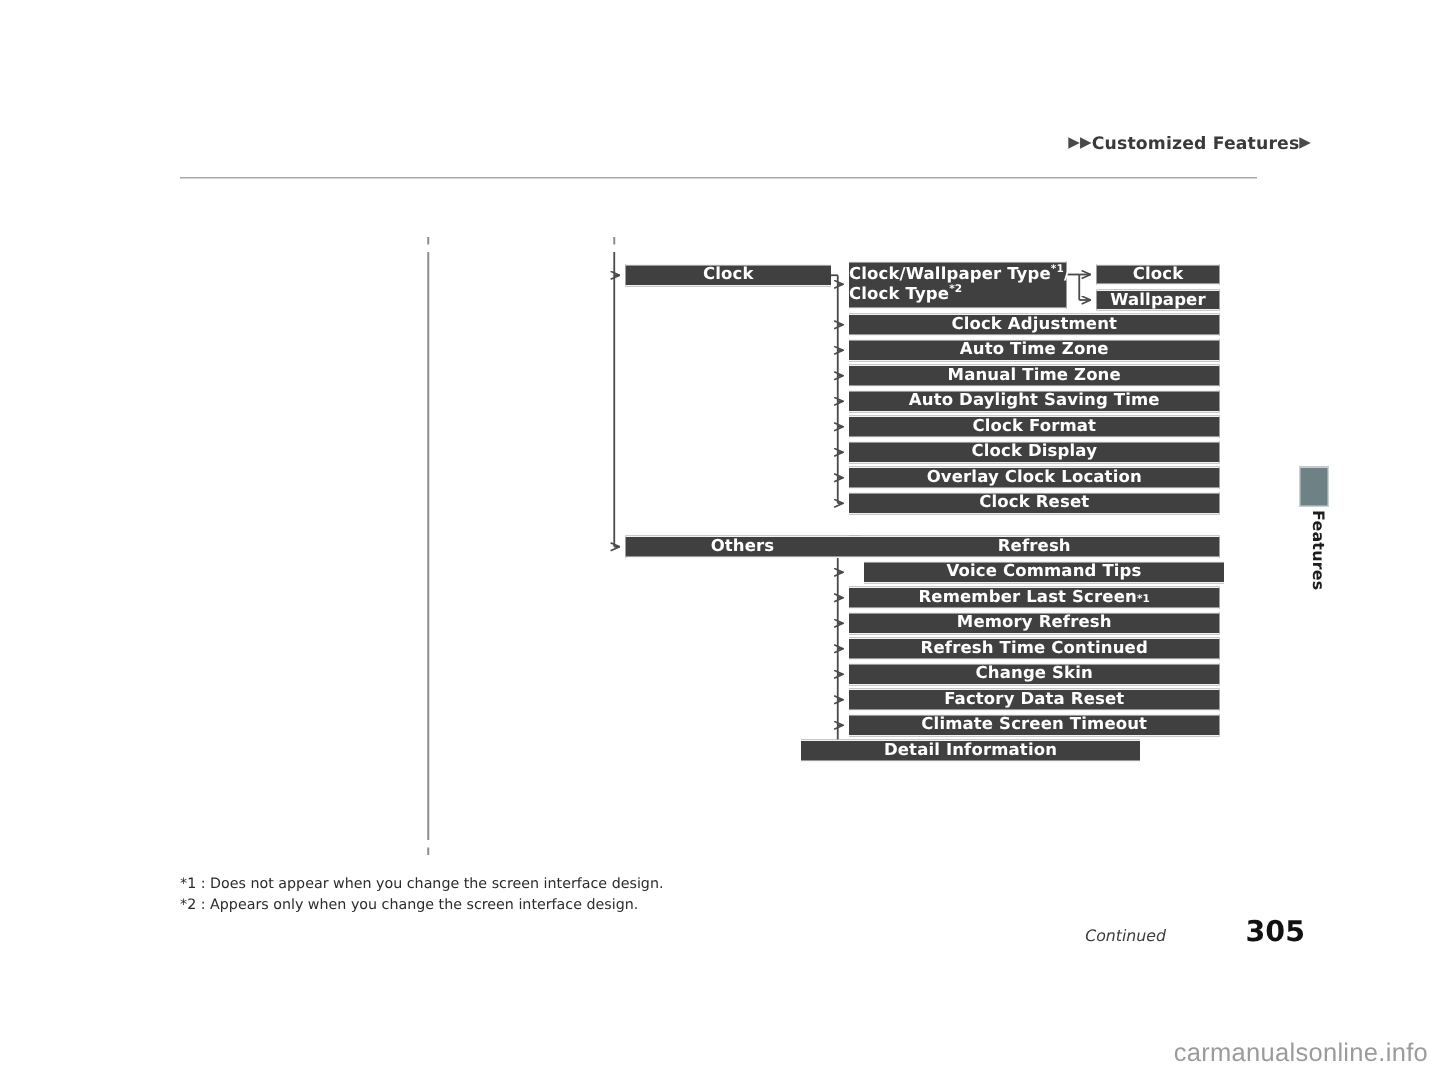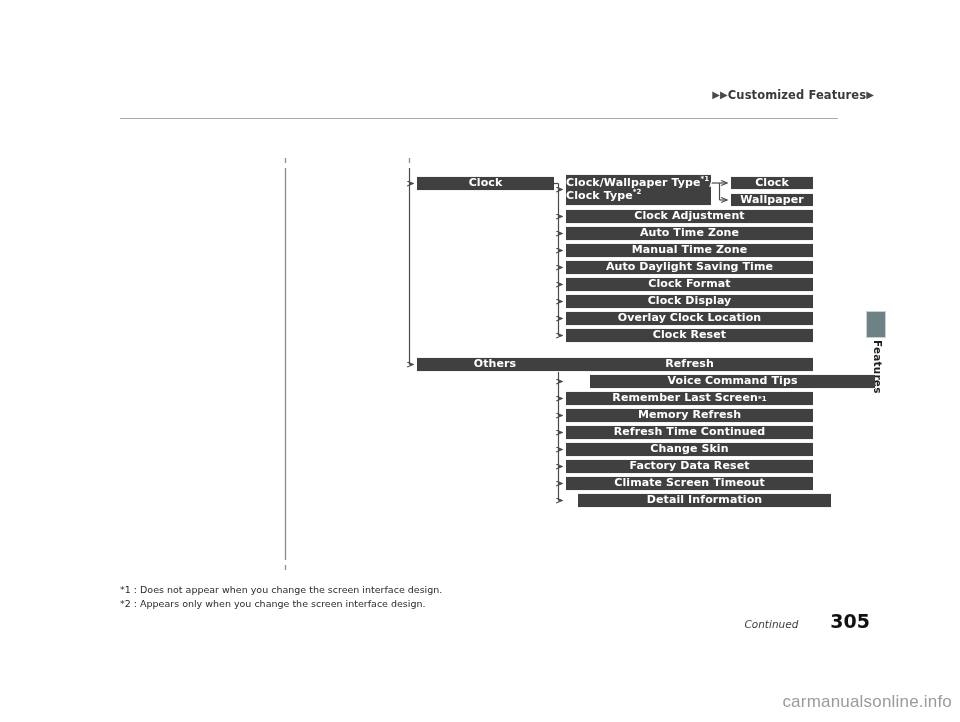--- a/index.html
+++ b/index.html
@@ -130,21 +130,21 @@
   }
   #footnotes .fn-row { white-space: nowrap; }
 
   
   #footer {
     position: absolute;
     right: 90px;
     top: 610px;
     display: flex;
     align-items: baseline;
-    gap: 0;
+    gap: 21px;
   }
   #footer-continued {
     font-size: 10.5px;
     font-style: italic;
     color: #3c3c3c;
   }
   #footer-page {
     font-size: 19px;
     font-weight: 700;
     color: #111111;
@@ -245,31 +245,31 @@
   <div class="node-box" style="left:566px; top:209px; width:247px; height:15px;">Clock Adjustment</div>
   <div class="node-box" style="left:566px; top:226px; width:247px; height:15px;">Auto Time Zone</div>
   <div class="node-box" style="left:566px; top:243px; width:247px; height:15px;">Manual Time Zone</div>
   <div class="node-box" style="left:566px; top:260px; width:247px; height:15px;text-align:center;">Auto Daylight Saving Time</div>
   <div class="node-box" style="left:566px; top:277px; width:247px; height:15px;">Clock Format</div>
   <div class="node-box" style="left:566px; top:294px; width:247px; height:15px;">Clock Display</div>
   <div class="node-box" style="left:566px; top:311px; width:247px; height:15px;">Overlay Clock Location</div>
   <div class="node-box" style="left:566px; top:328px; width:247px; height:15px;">Clock Reset</div>
 
   <div class="node-box" style="left:566px; top:357px; width:247px; height:15px;">Refresh</div>
-  <div class="node-box" style="left:590px; top:374px; width:285px; height:15px;">Voice Command Tips</div>
+  <div class="node-box" style="left:576px; top:374px; width:240px; height:15px;">Voice Command Tips</div>
   <div class="node-box" style="left:566px; top:391px; width:247px; height:15px;">
       <span>Remember Last Screen</span>
       <sup>*1</sup>
     </div>
   <div class="node-box" style="left:566px; top:408px; width:247px; height:15px;">Memory Refresh</div>
   <div class="node-box" style="left:566px; top:425px; width:247px; height:15px;">Refresh Time Continued</div>
   <div class="node-box" style="left:566px; top:442px; width:247px; height:15px;">Change Skin</div>
   <div class="node-box" style="left:566px; top:459px; width:247px; height:15px;">Factory Data Reset</div>
   <div class="node-box" style="left:566px; top:476px; width:247px; height:15px;">Climate Screen Timeout</div>
-  <div class="node-box" style="left:578px; top:493px; width:253px; height:15px;">Detail Information</div>
+  <div class="node-box" style="left:534px; top:493px; width:226px; height:15px;">Detail Information</div>
 
 </div>
 
 <div id="footnotes">
   <div class="fn-row">*1 : Does not appear when you change the screen interface design.</div>
   <div class="fn-row">*2 : Appears only when you change the screen interface design.</div>
 </div>
 
 <div id="footer">
   <span id="footer-continued">Continued</span>

